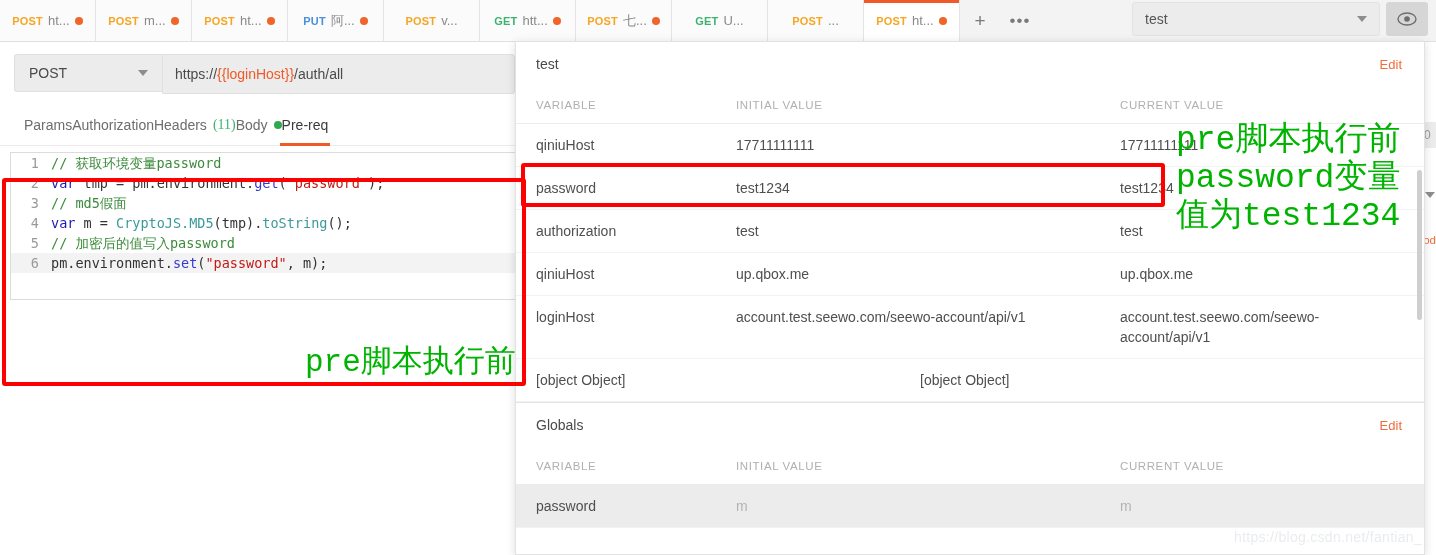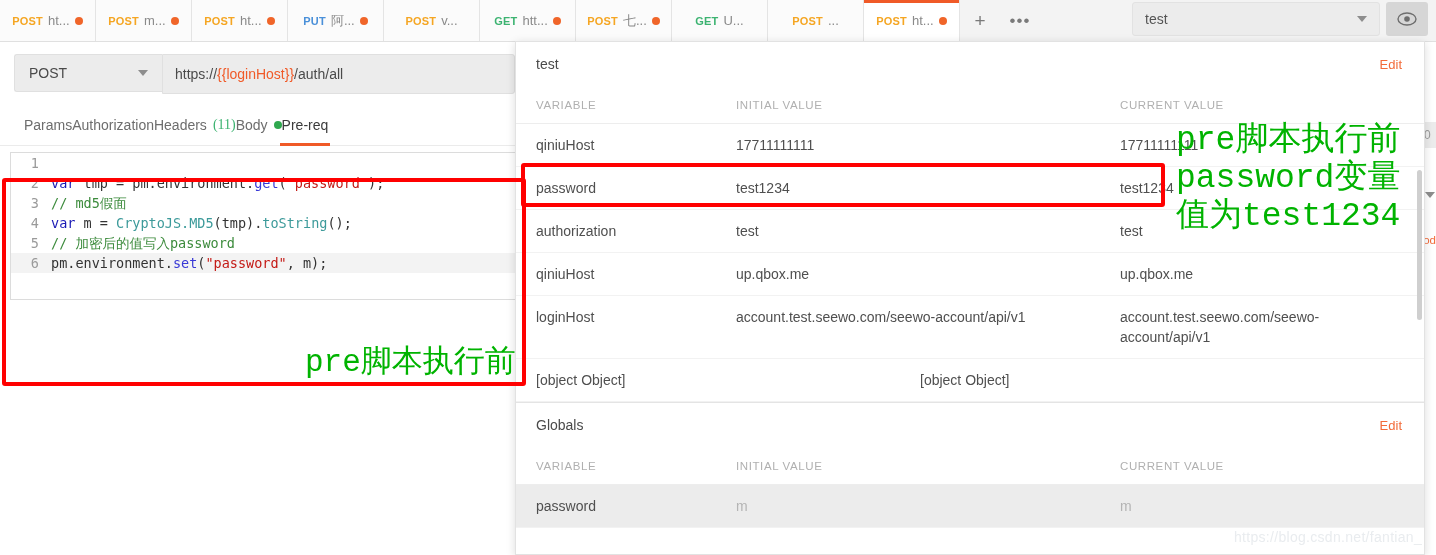--- a/index.html
+++ b/index.html
@@ -301,20 +301,21 @@
           <span class="gdot"></span>
         </div>
         <div class="req-tab active">
           <span>Pre-req</span>
         </div>
       </div>
 
     <div class="editor" id="editor-host">
         <div class="code-line">
           <span class="ln">1</span>
+          <span class="ltxt"><span class="c-com">// 获取环境变量password</span></span>
         </div>
         <div class="code-line">
           <span class="ln">2</span>
           <span class="ltxt"><span class="c-kw">var </span><span class="c-pl">tmp = pm.environment.</span><span class="c-fn">get</span><span class="c-pl">(</span><span class="c-str">"password"</span><span class="c-pl">);</span></span>
         </div>
         <div class="code-line">
           <span class="ln">3</span>
           <span class="ltxt"><span class="c-com">// md5假面</span></span>
         </div>
         <div class="code-line">

